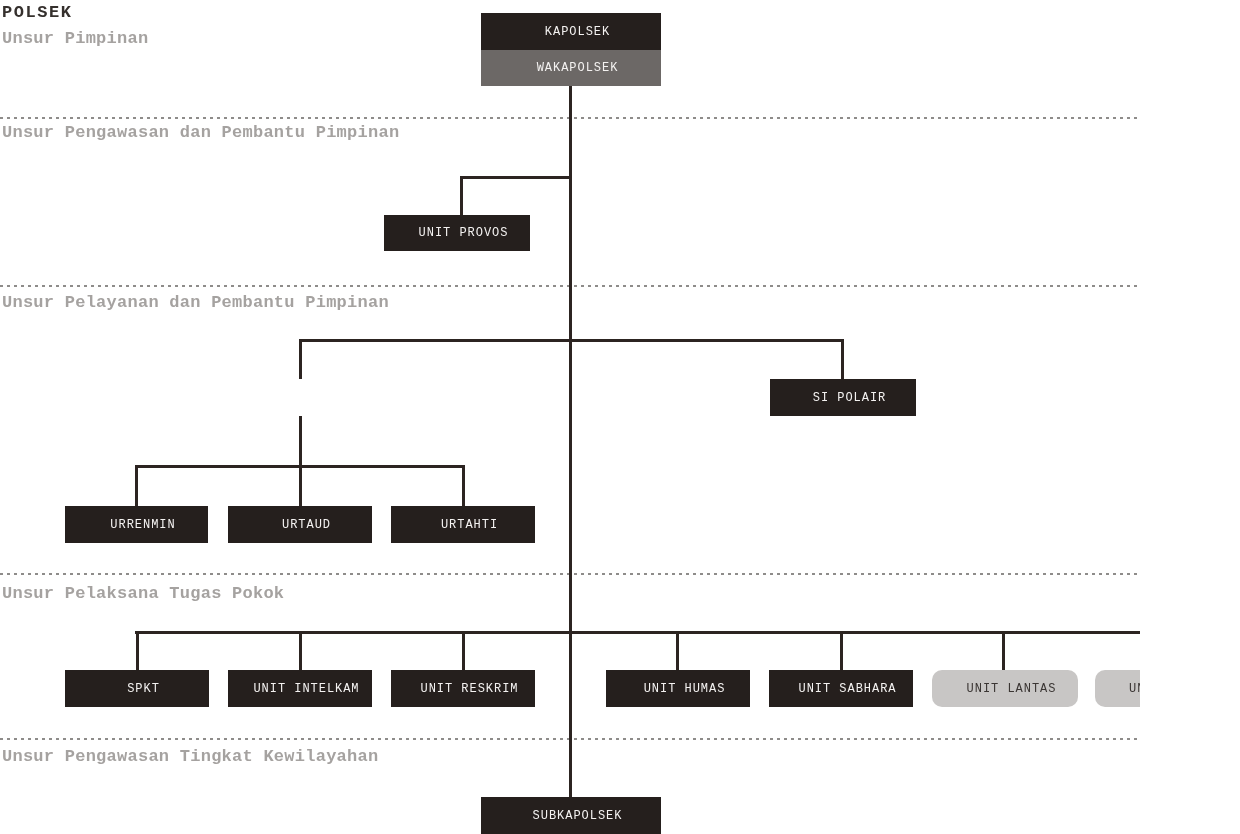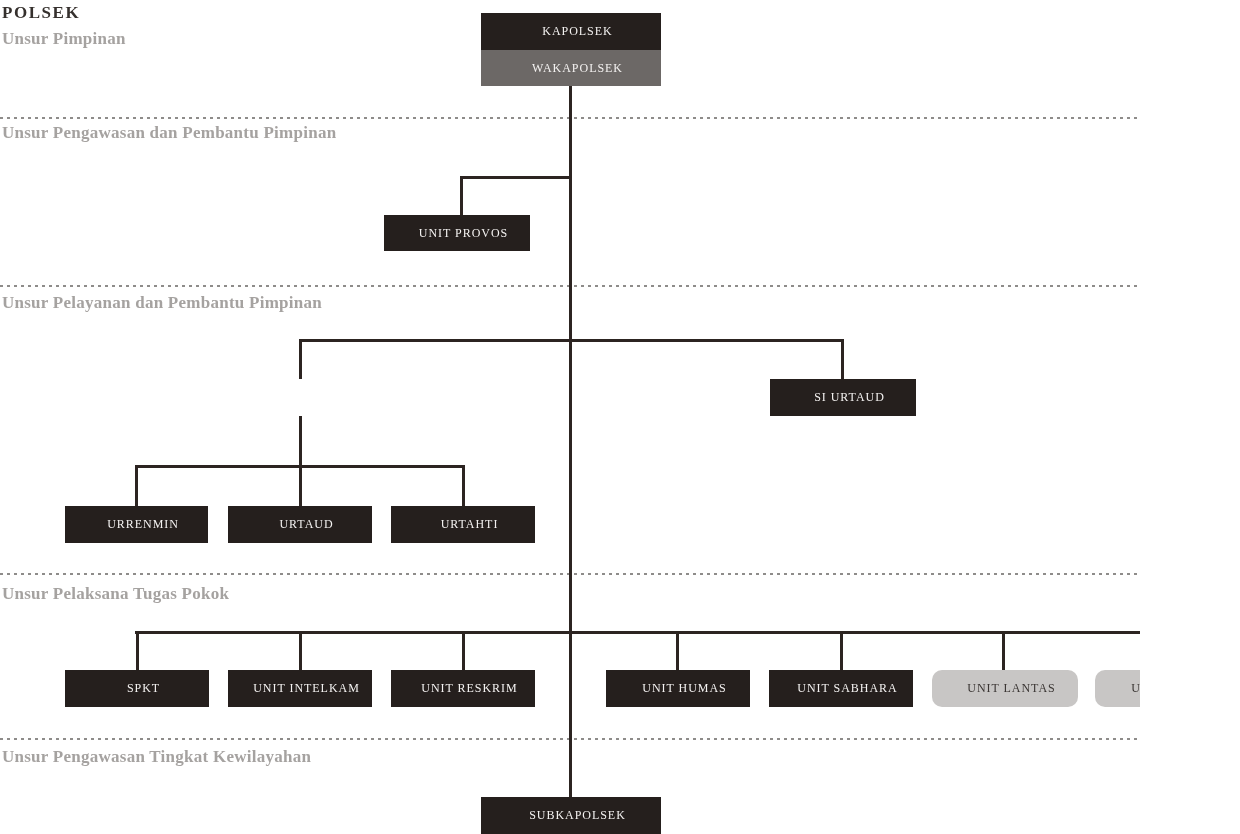--- a/index.html
+++ b/index.html
@@ -6,21 +6,21 @@
     margin: 0;
     padding: 0;
     background: #ffffff;
   }
   .canvas {
     position: relative;
     width: 1140px;
     height: 834px;
     background: #ffffff;
     overflow: hidden;
-    font-family: Liberation Serif, serif;
+    font-family: Liberation Mono, monospace;
   }
   .title {
     position: absolute;
     left: 2px;
     top: 3px;
     font-size: 17px;
     font-weight: bold;
     letter-spacing: 0.09em;
     color: #35302d;
   }
@@ -103,21 +103,21 @@
   <div class="vline" style="left:676px;top:631px;height:39px"></div>
   <div class="vline" style="left:840px;top:631px;height:39px"></div>
   <div class="vline" style="left:1002px;top:631px;height:39px"></div>
   <div class="vline" style="left:1165px;top:631px;height:39px"></div>
 
   <div class="box dark" style="left:481px;top:13px;width:180px">KAPOLSEK</div>
   <div class="box gray" style="left:481px;top:50px;width:180px;height:36px">WAKAPOLSEK</div>
 
   <div class="box dark" style="left:384px;top:215px;width:146px;height:36px">UNIT PROVOS</div>
 
-  <div class="box dark" style="left:770px;top:379px;width:146px">SI URTAUD</div>
+  <div class="box dark" style="left:770px;top:379px;width:146px">SI POLAIR</div>
 
   <div class="box dark" style="left:65px;top:506px;width:143px">URRENMIN</div>
   <div class="box dark" style="left:228px;top:506px;width:144px">URTAUD</div>
   <div class="box dark" style="left:391px;top:506px;width:144px">URTAHTI</div>
 
   <div class="box dark" style="left:65px;top:670px;width:144px">SPKT</div>
   <div class="box dark" style="left:228px;top:670px;width:144px">UNIT INTELKAM</div>
   <div class="box dark" style="left:391px;top:670px;width:144px">UNIT RESKRIM</div>
   <div class="box dark" style="left:606px;top:670px;width:144px">UNIT HUMAS</div>
   <div class="box dark" style="left:769px;top:670px;width:144px">UNIT SABHARA</div>

